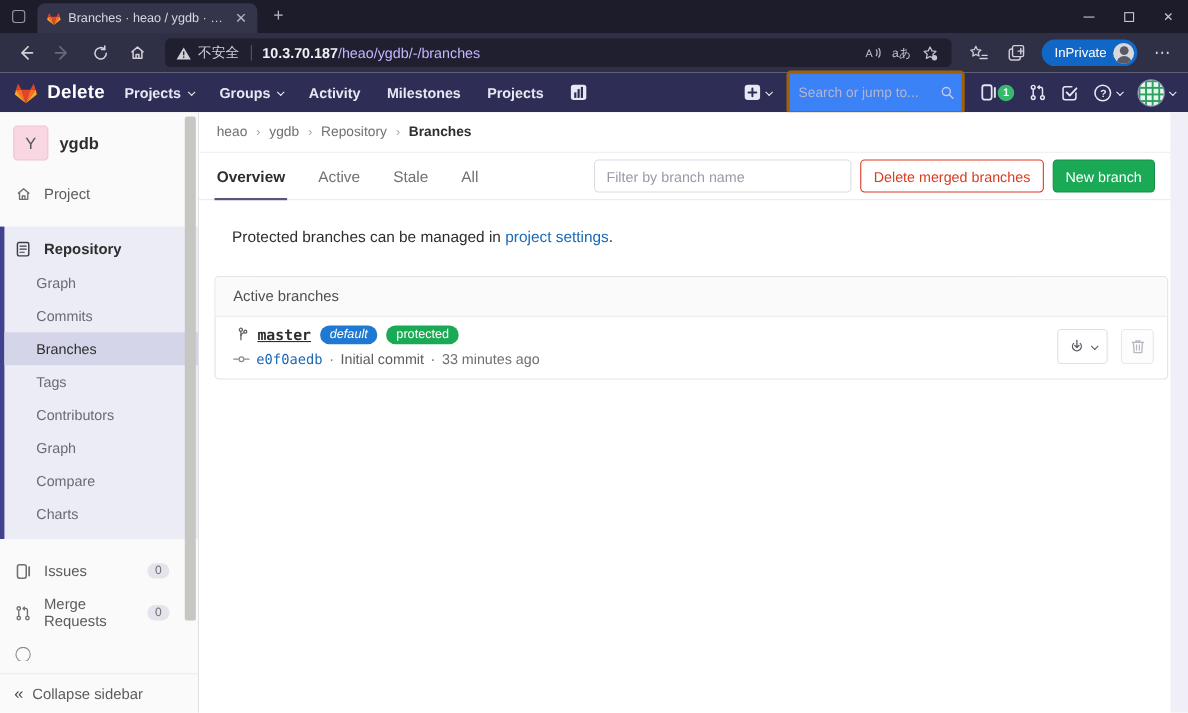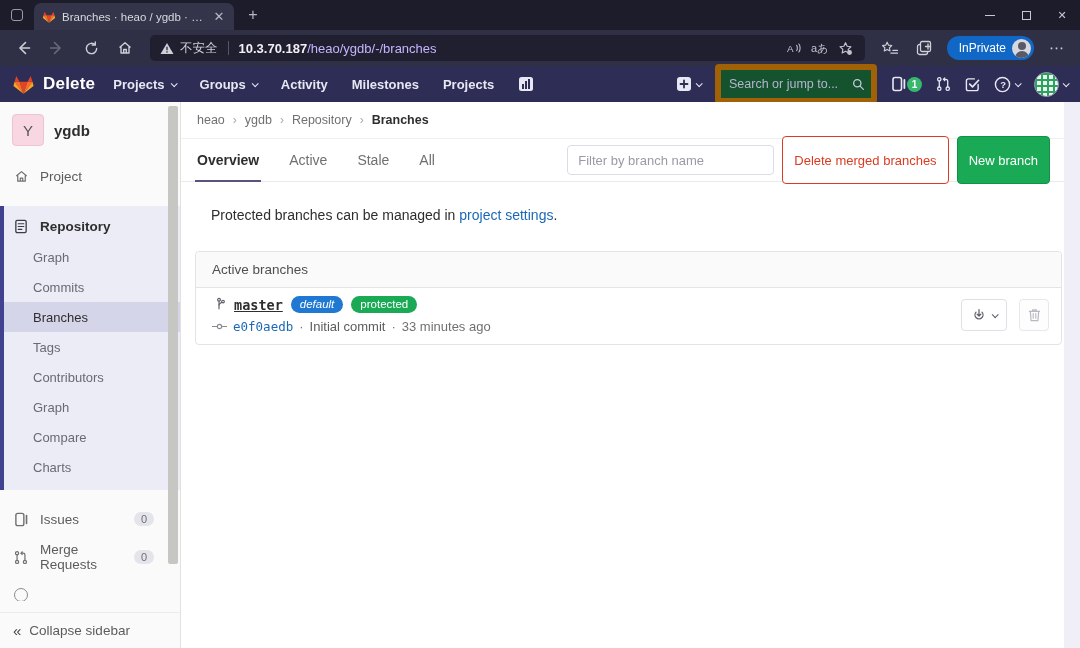--- a/index.html
+++ b/index.html
@@ -38,21 +38,21 @@
 
   
   .gl-navbar { height:36px; background:#2d2d55; display:flex; align-items:center; padding:0 12px; gap:4px; flex:0 0 auto; }
   .gl-brand { display:flex; align-items:center; gap:8px; margin-right:14px; }
   .gl-brand .name { color:#fff; font-size:17px; font-weight:bold; letter-spacing:.2px; }
   .gl-menu { display:flex; align-items:center; gap:24px; }
   .gl-menu-item { color:#e8e8f4; font-size:13px; font-weight:bold; display:flex; align-items:center; gap:6px; white-space:nowrap; }
   .chev { width:5px; height:5px; border-right:1.5px solid currentColor; border-bottom:1.5px solid currentColor; transform:rotate(45deg) translateY(-1px); display:inline-block; }
   .gl-right { margin-left:auto; display:flex; align-items:center; gap:14px; }
   .gl-ic { color:#e8e8f4; display:flex; align-items:center; gap:4px; position:relative; }
-  .gl-search { width:162px; height:40px; background:#14532d; border:6px solid #a16207; border-radius:4px; display:flex; align-items:center; padding:0 6px 0 8px; }
+  .gl-search { width:162px; height:40px; background:#3b82f6; border:3px solid #a16207; border-radius:4px; display:flex; align-items:center; padding:0 6px 0 8px; }
   .gl-search input { flex:1; min-width:0; background:transparent; border:none; outline:none; color:#e8e8f4; font-size:12.5px; font-family:inherit; }
   .gl-search input::placeholder { color:#b4b4d0; }
   .count-badge { background:#37b96d; color:#fff; font-size:10px; font-weight:bold; min-width:15px; height:15px; border-radius:8px; display:flex; align-items:center; justify-content:center; padding:0 4px; margin-left:-4px; }
   .gl-avatar { width:25px; height:25px; border-radius:50%; border:1px solid #8888aa;
     background:#e8f5ec;
     background-image:linear-gradient(#2da160 2px, transparent 2px), linear-gradient(90deg,#2da160 2px, transparent 2px);
     background-size:6px 6px; }
 
   
   .app-body { flex:1; display:flex; min-height:0; position:relative; }
@@ -84,23 +84,23 @@
   .breadcrumbs { height:37px; display:flex; align-items:center; gap:8px; padding:0 16px; font-size:12.5px; color:#707070; border-bottom:1px solid #f0f0f0; }
   .breadcrumbs .sep { color:#a8a8b0; font-size:12px; }
   .breadcrumbs .current { color:#2e2e2e; font-weight:bold; }
 
   .tabs-row { height:43px; display:flex; align-items:center; padding:0 14px; border-bottom:1px solid #eaeaea; }
   .tabs { display:flex; align-items:center; gap:26px; height:100%; }
   .tab { height:100%; display:flex; align-items:center; font-size:14px; color:#707070; position:relative; padding:0 2px; }
   .tab.active { color:#2e2e2e; font-weight:bold; }
   .tab.active::after { content:""; position:absolute; left:0; right:0; bottom:-1px; height:2px; background:#55557d; }
   .tabs-actions { margin-left:auto; display:flex; align-items:center; gap:8px; }
-  .filter-input { width:207px; height:30px; border:1px solid #dcdce4; border-radius:4px; padding:0 10px; font-size:13px; color:#333; font-family:inherit; outline:none; }
+  .filter-input { width:234px; height:30px; border:1px solid #dcdce4; border-radius:4px; padding:0 10px; font-size:13px; color:#333; font-family:inherit; outline:none; }
   .filter-input::placeholder { color:#9a9aa8; }
-  .btn { height:48px; border-radius:4px; font-size:13px; display:flex; align-items:center; padding:0 11px; white-space:nowrap; font-family:inherit; }
+  .btn { height:30px; border-radius:4px; font-size:13px; display:flex; align-items:center; padding:0 11px; white-space:nowrap; font-family:inherit; }
   .btn-danger-outline { background:#fff; border:1px solid #db3b21; color:#db3b21; }
   .btn-success { background:#1aaa55; border:1px solid #168f48; color:#fff; }
 
   .notice { margin:25px 14px 0 30px; font-size:14px; color:#2e2e2e; }
   .notice a { color:#1b69b6; text-decoration:none; }
 
   .panel { margin:28px 2px 0 14px; border:1px solid #e3e3e8; border-radius:4px; }
   .panel-header { background:#fafafa; border-bottom:1px solid #e3e3e8; border-radius:4px 4px 0 0; padding:10px 16px; font-size:13.5px; color:#4f4f4f; }
   .branch-row { display:flex; align-items:center; padding:8px 12px 10px 16px; }
   .branch-info { flex:1; min-width:0; }

